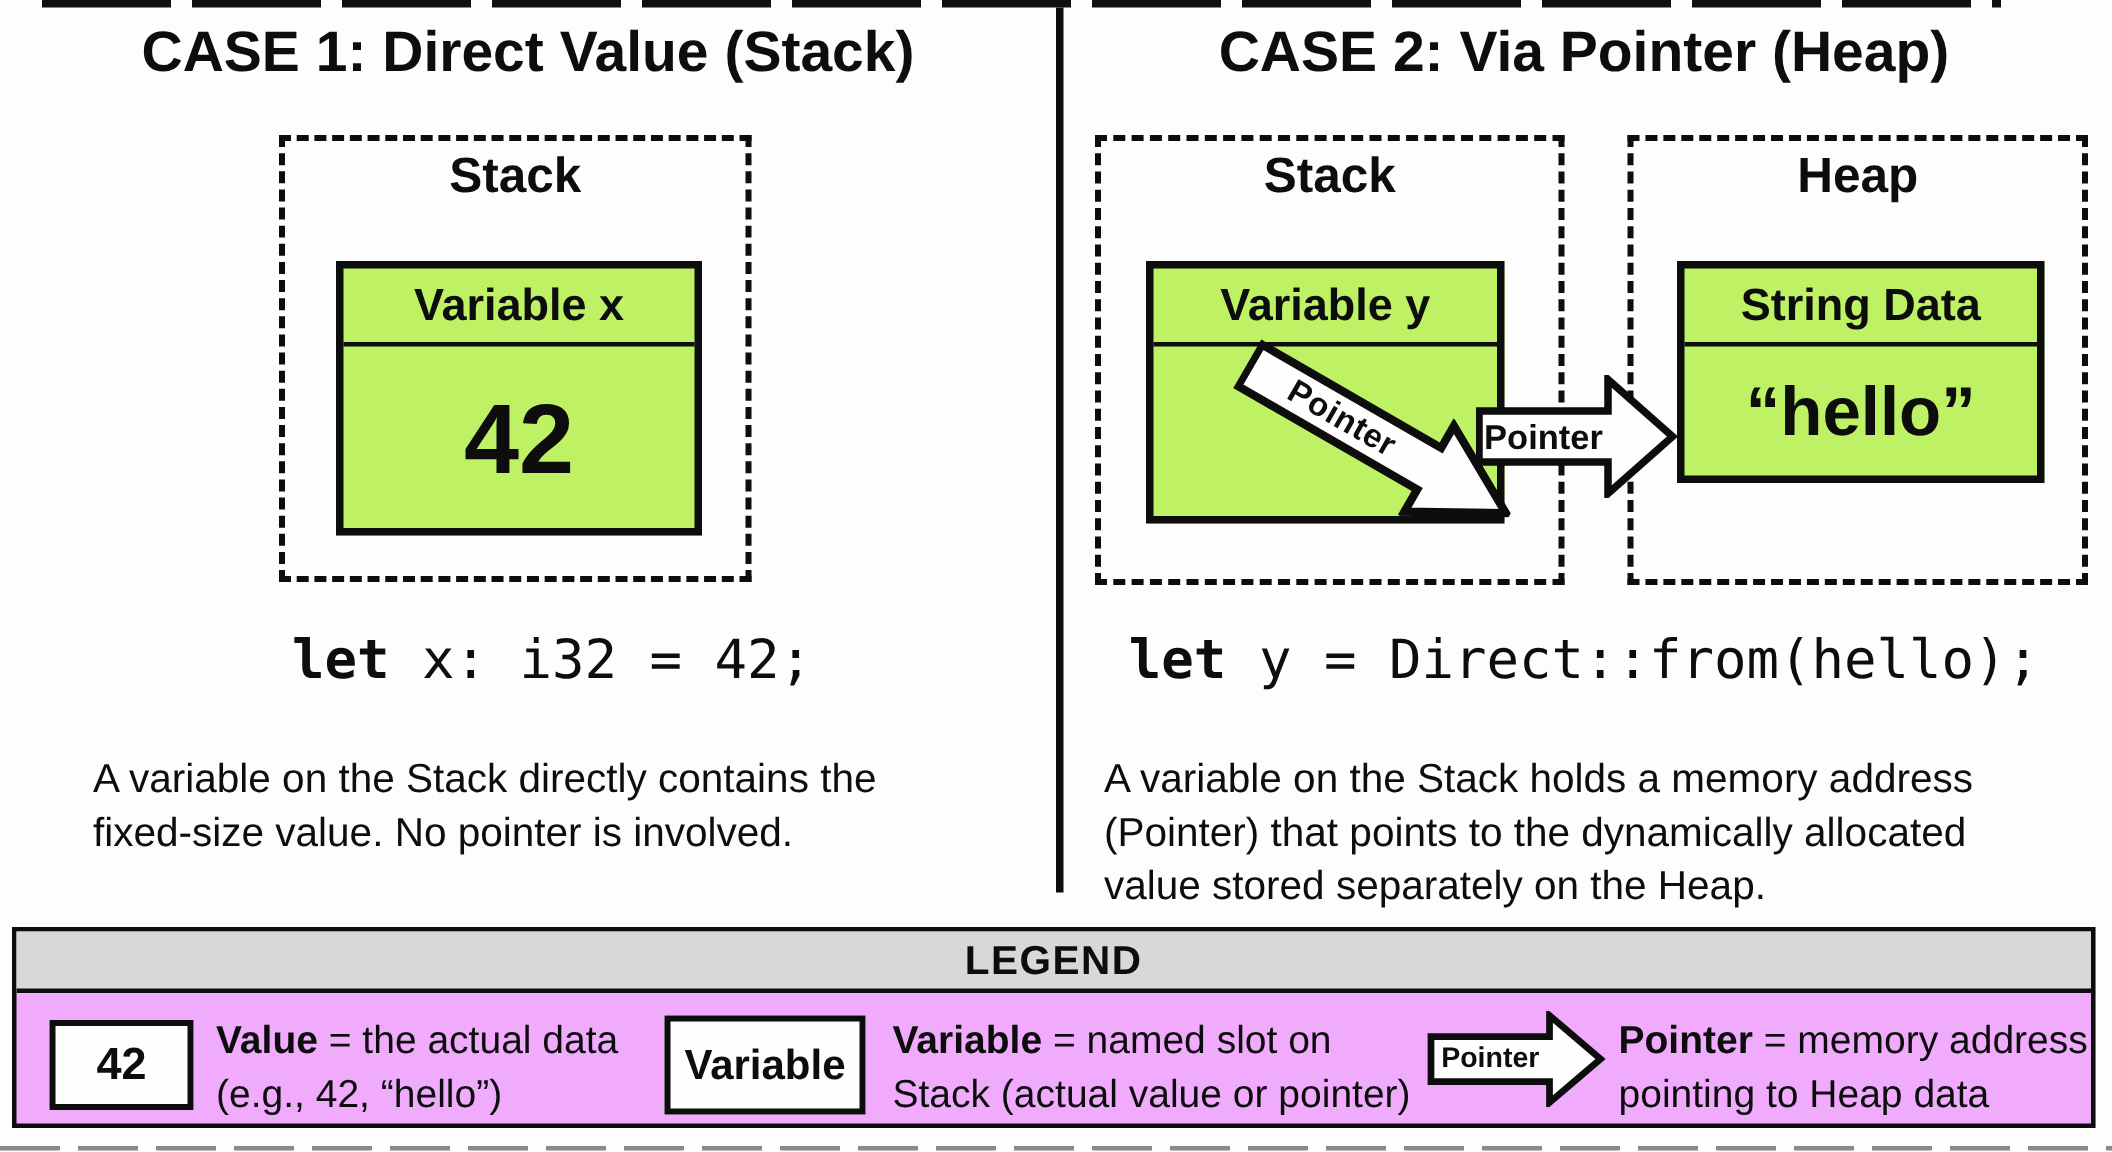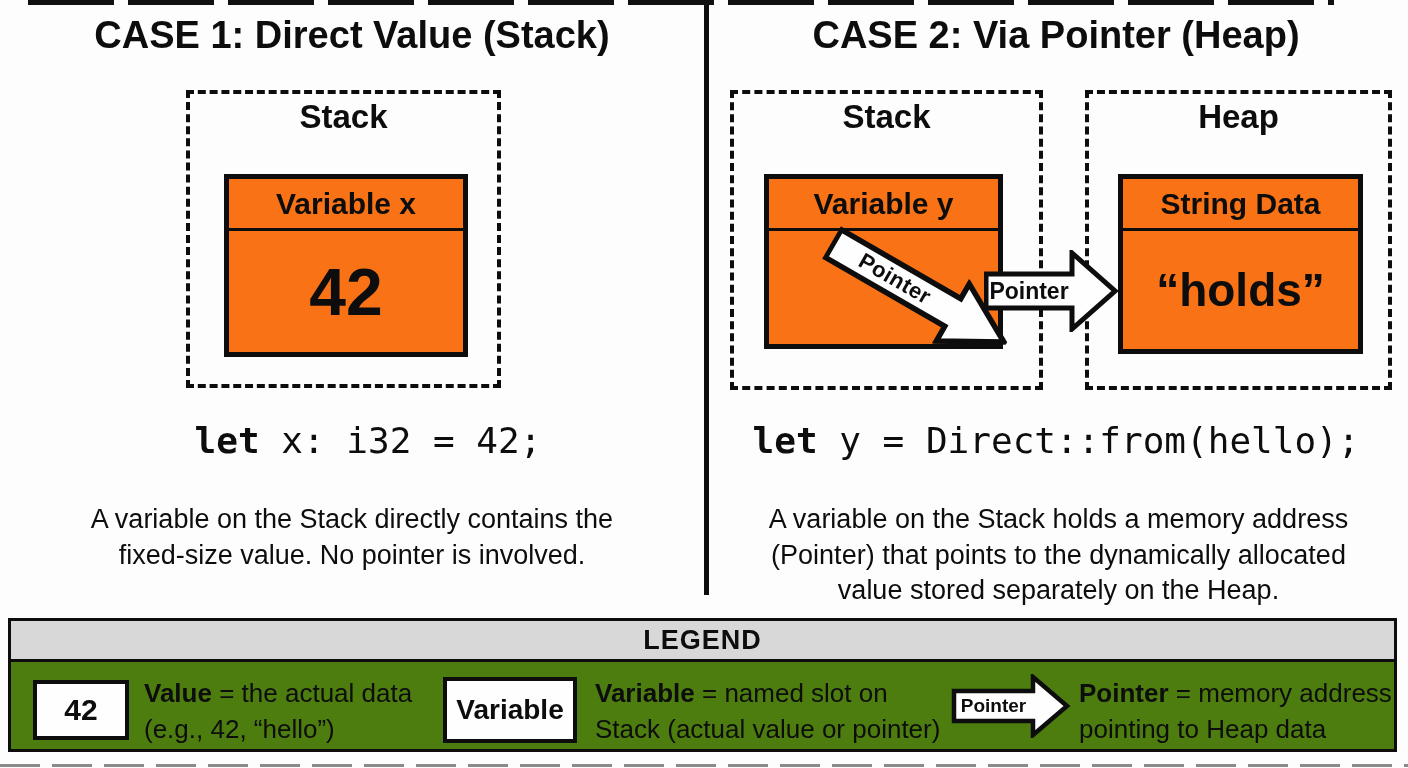--- a/index.html
+++ b/index.html
@@ -29,21 +29,21 @@
   .panel-title.right{left:704px;}
   
   .region{
     position:absolute;border:4px dashed #0d0d0d;box-sizing:border-box;
     text-align:center;
   }
   .region-label{margin-top:4px;font-size:33px;font-weight:bold;}
   
   .record{
     position:absolute;border:5px solid #0d0d0d;box-sizing:border-box;
-    background:#f97316;display:flex;flex-direction:column;
+    background:#bef264;display:flex;flex-direction:column;
   }
   .record-header{
     height:52px;border-bottom:3px solid #0d0d0d;box-sizing:border-box;
     display:flex;align-items:center;justify-content:center;
     font-size:30px;font-weight:bold;flex:0 0 auto;
   }
   .record-body{
     flex:1;display:flex;align-items:center;justify-content:center;position:relative;
   }
   .big-value{font-size:66px;font-weight:bold;}
@@ -52,42 +52,42 @@
   .code-line{
     position:absolute;top:420px;width:704px;text-align:center;
     font-family:"DejaVu Sans Mono","Liberation Mono",monospace;
     font-size:36px;white-space:pre;
   }
   .code-line.left{left:16px;}
   .code-line.right{left:704px;}
   .code-kw{font-weight:bold;}
   
   .caption{
-    position:absolute;top:502px;font-size:27px;line-height:1.32;text-align:center;
+    position:absolute;top:502px;font-size:27px;line-height:1.32;
   }
   .caption.left{left:62px;width:580px;}
   .caption.right{left:736px;width:645px;}
   
   .arrow-wrap{position:absolute;}
   .arrow-wrap svg{display:block;width:100%;height:100%;}
   .arrow-label{
     position:absolute;display:flex;align-items:center;justify-content:center;
     font-weight:bold;white-space:nowrap;
   }
   .diag-arrow{left:818px;top:256px;width:202px;height:74px;
     transform:rotate(30deg);transform-origin:50% 50%;z-index:4;}
   .diag-arrow .arrow-label{left:6px;top:21px;width:134px;height:32px;font-size:22px;letter-spacing:.5px;}
   .transfer-arrow{left:984px;top:250px;width:134px;height:82px;z-index:5;}
   .transfer-arrow .arrow-label{left:2px;top:24px;width:86px;height:34px;font-size:23px;}
   .legend-arrow{position:relative;width:120px;height:64px;flex:0 0 auto;}
   .legend-arrow .arrow-label{left:3px;top:17px;width:79px;height:30px;font-size:19px;}
   
   .legend{
     position:absolute;left:8px;top:618px;width:1389px;height:134px;
-    border:3px solid #0d0d0d;box-sizing:border-box;background:#4d7c0f;
+    border:3px solid #0d0d0d;box-sizing:border-box;background:#f0abfc;
   }
   .legend-header{
     height:38px;background:#d8d8d8;border-bottom:3px solid #0d0d0d;box-sizing:content-box;
     display:flex;align-items:center;justify-content:center;
     font-size:27px;font-weight:bold;letter-spacing:1px;
   }
   .legend-body{position:relative;height:97px;}
   .legend-icon-box{
     position:absolute;border:4px solid #0d0d0d;box-sizing:border-box;background:#fefefe;
     display:flex;align-items:center;justify-content:center;font-weight:bold;
@@ -150,24 +150,24 @@
     <span class="arrow-label">Pointer</span>
   </div>
 
   <div class="arrow-wrap transfer-arrow">
     <svg viewBox="0 0 134 82">
       <polygon class="shape" stroke-width="5" points="2,24 88,24 88,3 131,41 88,79 88,58 2,58"></polygon>
     </svg>
     <span class="arrow-label">Pointer</span>
   </div>
 
-  <div class="record" style="left:1118px;top:174px;width:245px;height:180px;">
+  <div class="record" style="left:1118px;top:174px;width:245px;height:148px;">
     <div class="record-header">String Data</div>
     <div class="record-body">
-      <span class="heap-value">“holds”</span>
+      <span class="heap-value">“hello”</span>
     </div>
   </div>
 
   <div class="code-line right"><span class="code-kw">let</span><span> y = Direct::from(hello);</span></div>
 
   <div class="caption right">A variable on the Stack holds a memory address (Pointer) that points to the dynamically allocated value stored separately on the Heap.</div>
 
   <div class="legend">
     <div class="legend-header">LEGEND</div>
     <div class="legend-body">

